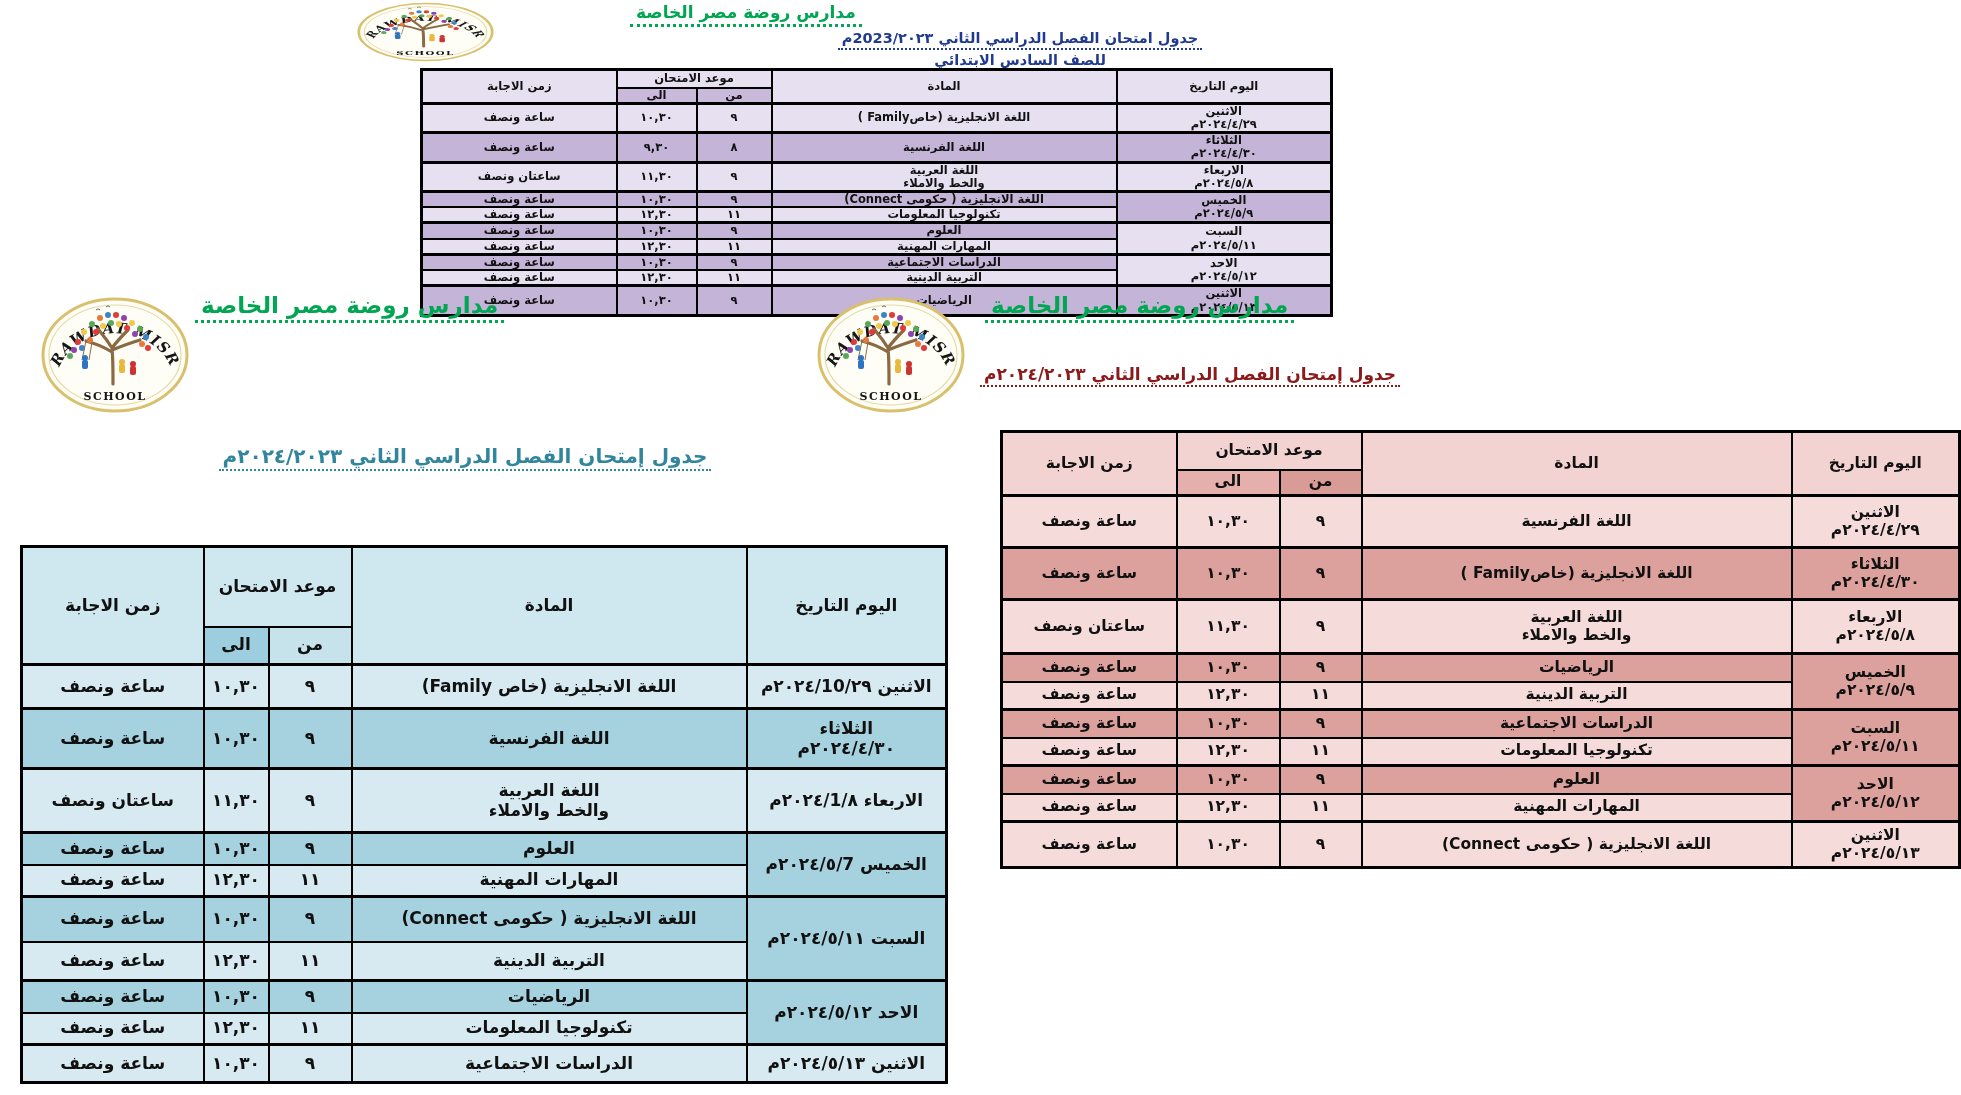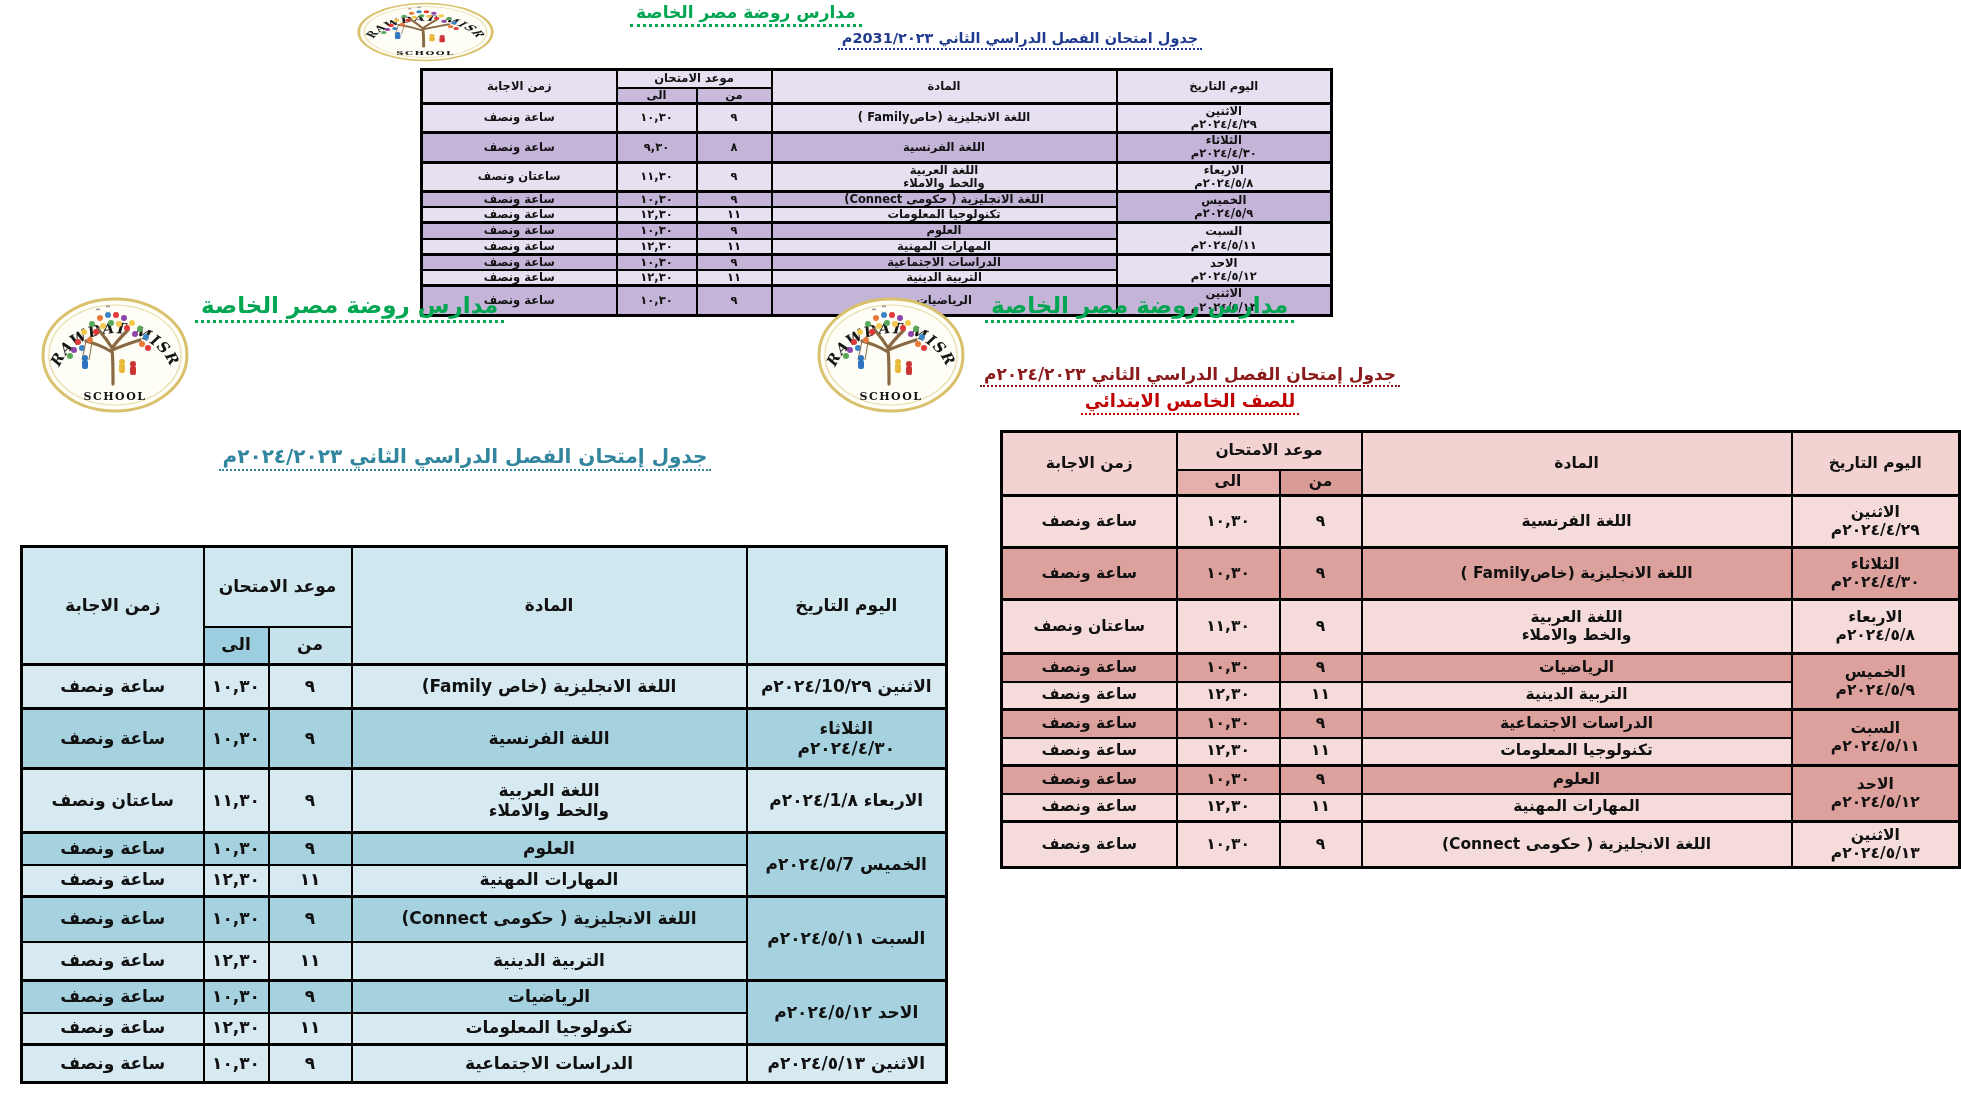--- a/index.html
+++ b/index.html
@@ -72,21 +72,22 @@
         <rect x="79" y="68" width="6" height="9" rx="2" fill="#E8B93A"></rect>
     <circle cx="93" cy="68" r="3" fill="#CC3333"></circle>
         <rect x="90" y="70" width="6" height="9" rx="2" fill="#CC3333"></rect>
     <text x="75" y="104" text-anchor="middle" font-family="DejaVu Serif, serif" font-size="11" font-weight="bold" fill="#161616" letter-spacing="1.5">SCHOOL</text>
   </svg>
     </div>
   <div class="abs gtitle" style="left:630px;top:2px;width:560px;font-size:17px;">
     <span class="greenline">مدارس روضة مصر الخاصة</span>
   </div>
   <div class="abs subblock sub-g6" style="left:700px;top:31px;width:640px;">
-    <div><span class="dotline">جدول امتحان الفصل الدراسي الثاني 2031/٢٠٢٣م</span></div>
+    <div><span class="dotline">جدول امتحان الفصل الدراسي الثاني 2023/٢٠٢٣م</span></div>
+    <div class="sub-line2"><span class="dotline">للصف السادس الابتدائي</span></div>
   </div>
   <div class="abs" id="tbl-grade6" style="left: 420px; top: 68px; width: 910px;">
       <table class="extable" dir="rtl" style="font-size: 11.5px; --light: #E6E0F0; --dark: #C4B4D8; --head: #E6E0F0; --subfrom: #C9BADC; --subto: #C9BADC;">
         <colgroup>
           <col style="width: 215px;">
           <col style="width: 345px;">
           <col style="width: 75px;">
           <col style="width: 80px;">
           <col style="width: 195px;">
         </colgroup>
@@ -359,21 +360,20 @@
     <circle cx="93" cy="68" r="3" fill="#CC3333"></circle>
         <rect x="90" y="70" width="6" height="9" rx="2" fill="#CC3333"></rect>
     <text x="75" y="104" text-anchor="middle" font-family="DejaVu Serif, serif" font-size="11" font-weight="bold" fill="#161616" letter-spacing="1.5">SCHOOL</text>
   </svg>
     </div>
   <div class="abs gtitle" style="left:985px;top:292px;width:365px;font-size:23px;">
     <span class="greenline">مدارس روضة مصر الخاصة</span>
   </div>
   <div class="abs subblock" style="left:930px;top:364px;width:520px;">
     <div class="sub-g5-1"><span class="dotline">جدول إمتحان الفصل الدراسي الثاني ٢٠٢٤/٢٠٢٣م</span></div>
-    <div class="sub-g5-2 sub-line2"><span class="dotline">للصف الخامس الابتدائي</span></div>
   </div>
   <div class="abs" id="tbl-grade5" style="left: 1000px; top: 430px; width: 958px;">
       <table class="extable" dir="rtl" style="font-size: 15.5px; --light: #F5DCDB; --dark: #DDA19D; --head: #F2D3D2; --subfrom: #D89B96; --subto: #E5AFAC;">
         <colgroup>
           <col style="width: 168px;">
           <col style="width: 430px;">
           <col style="width: 82px;">
           <col style="width: 103px;">
           <col style="width: 175px;">
         </colgroup>

